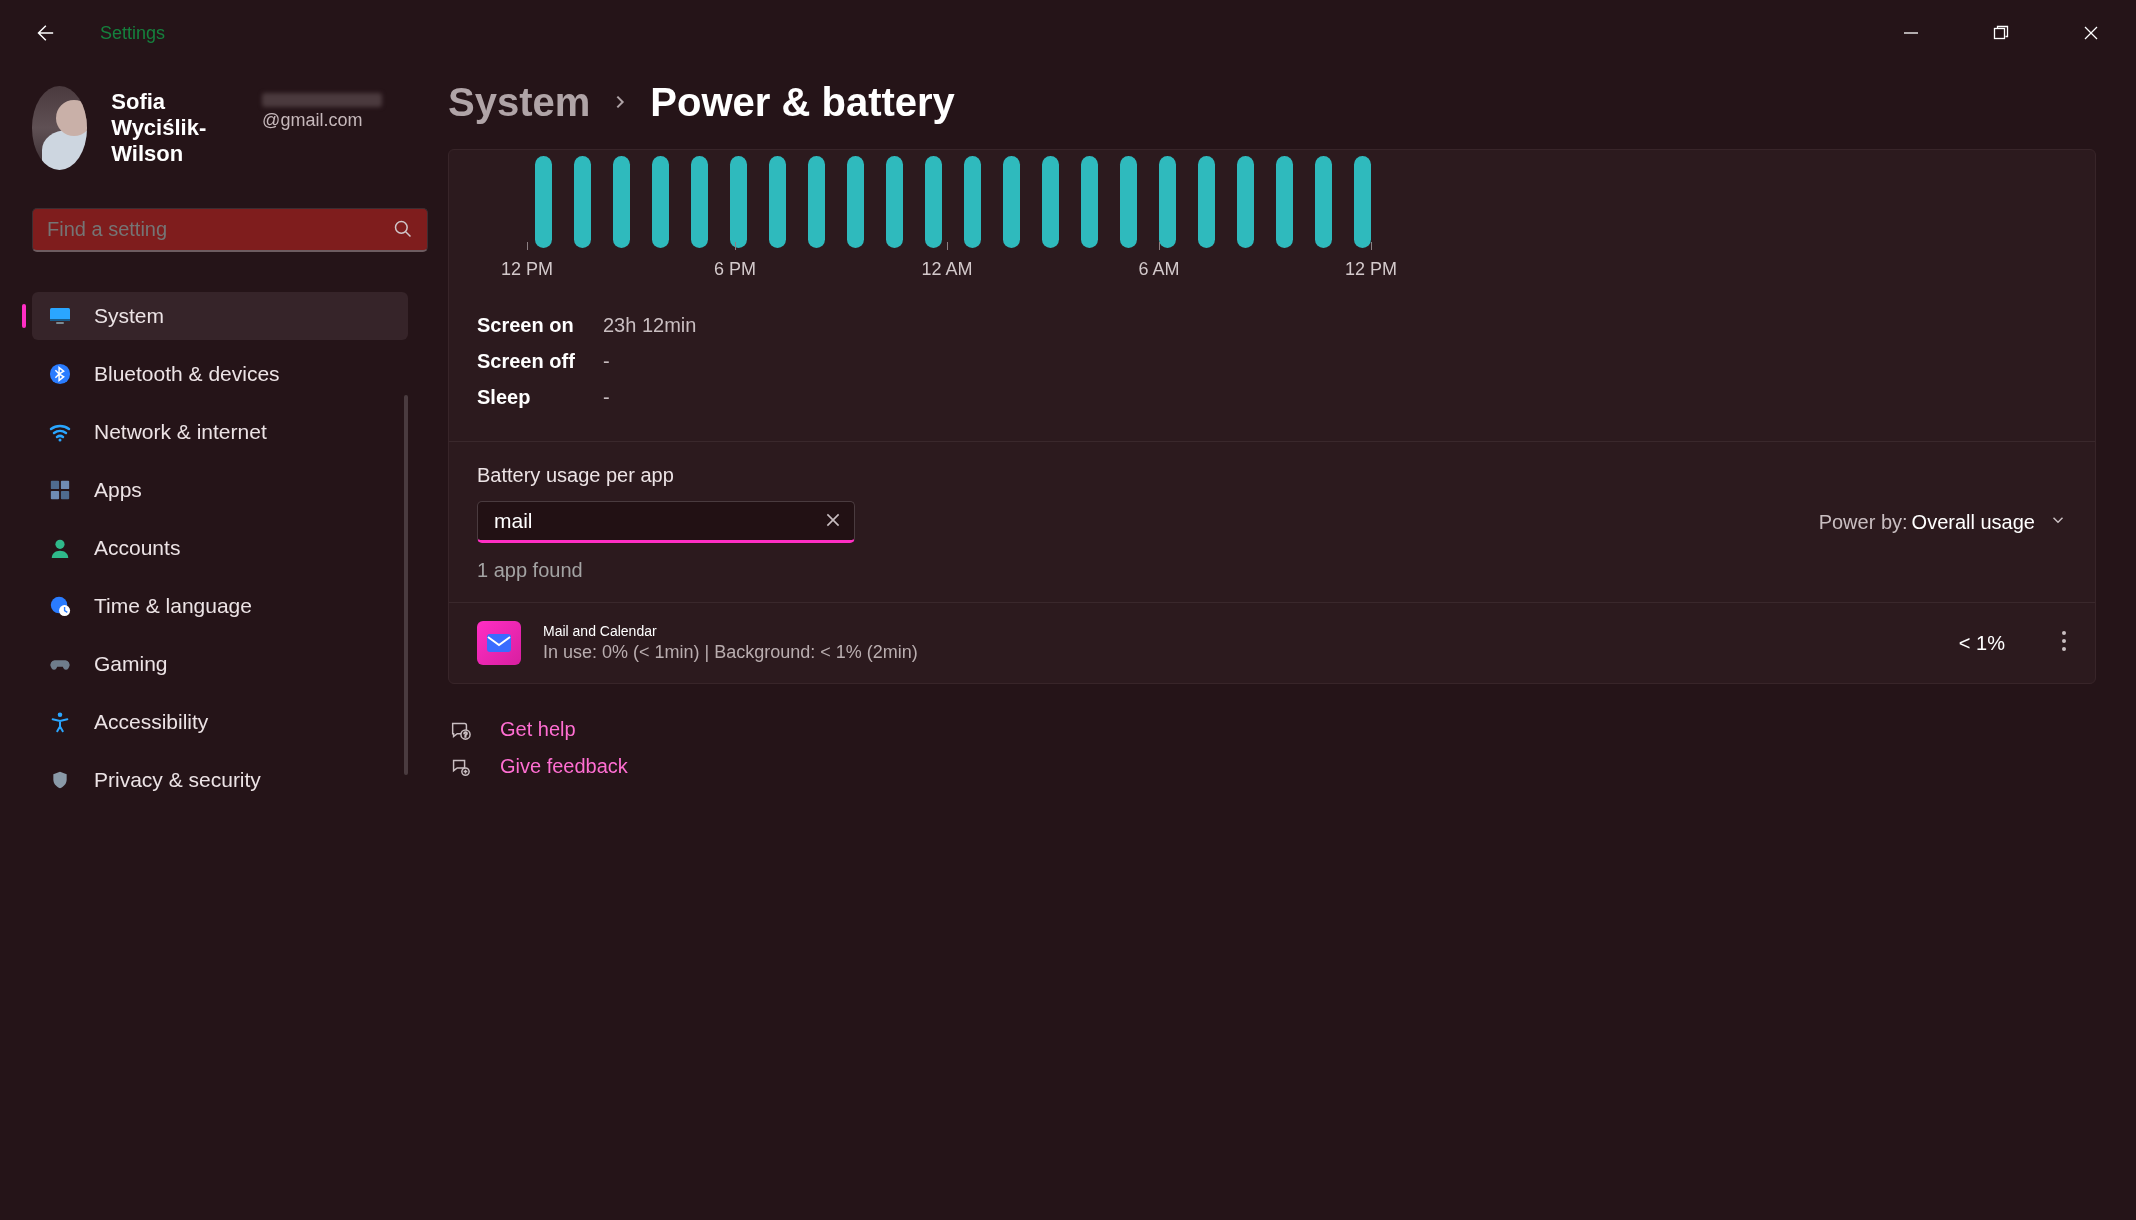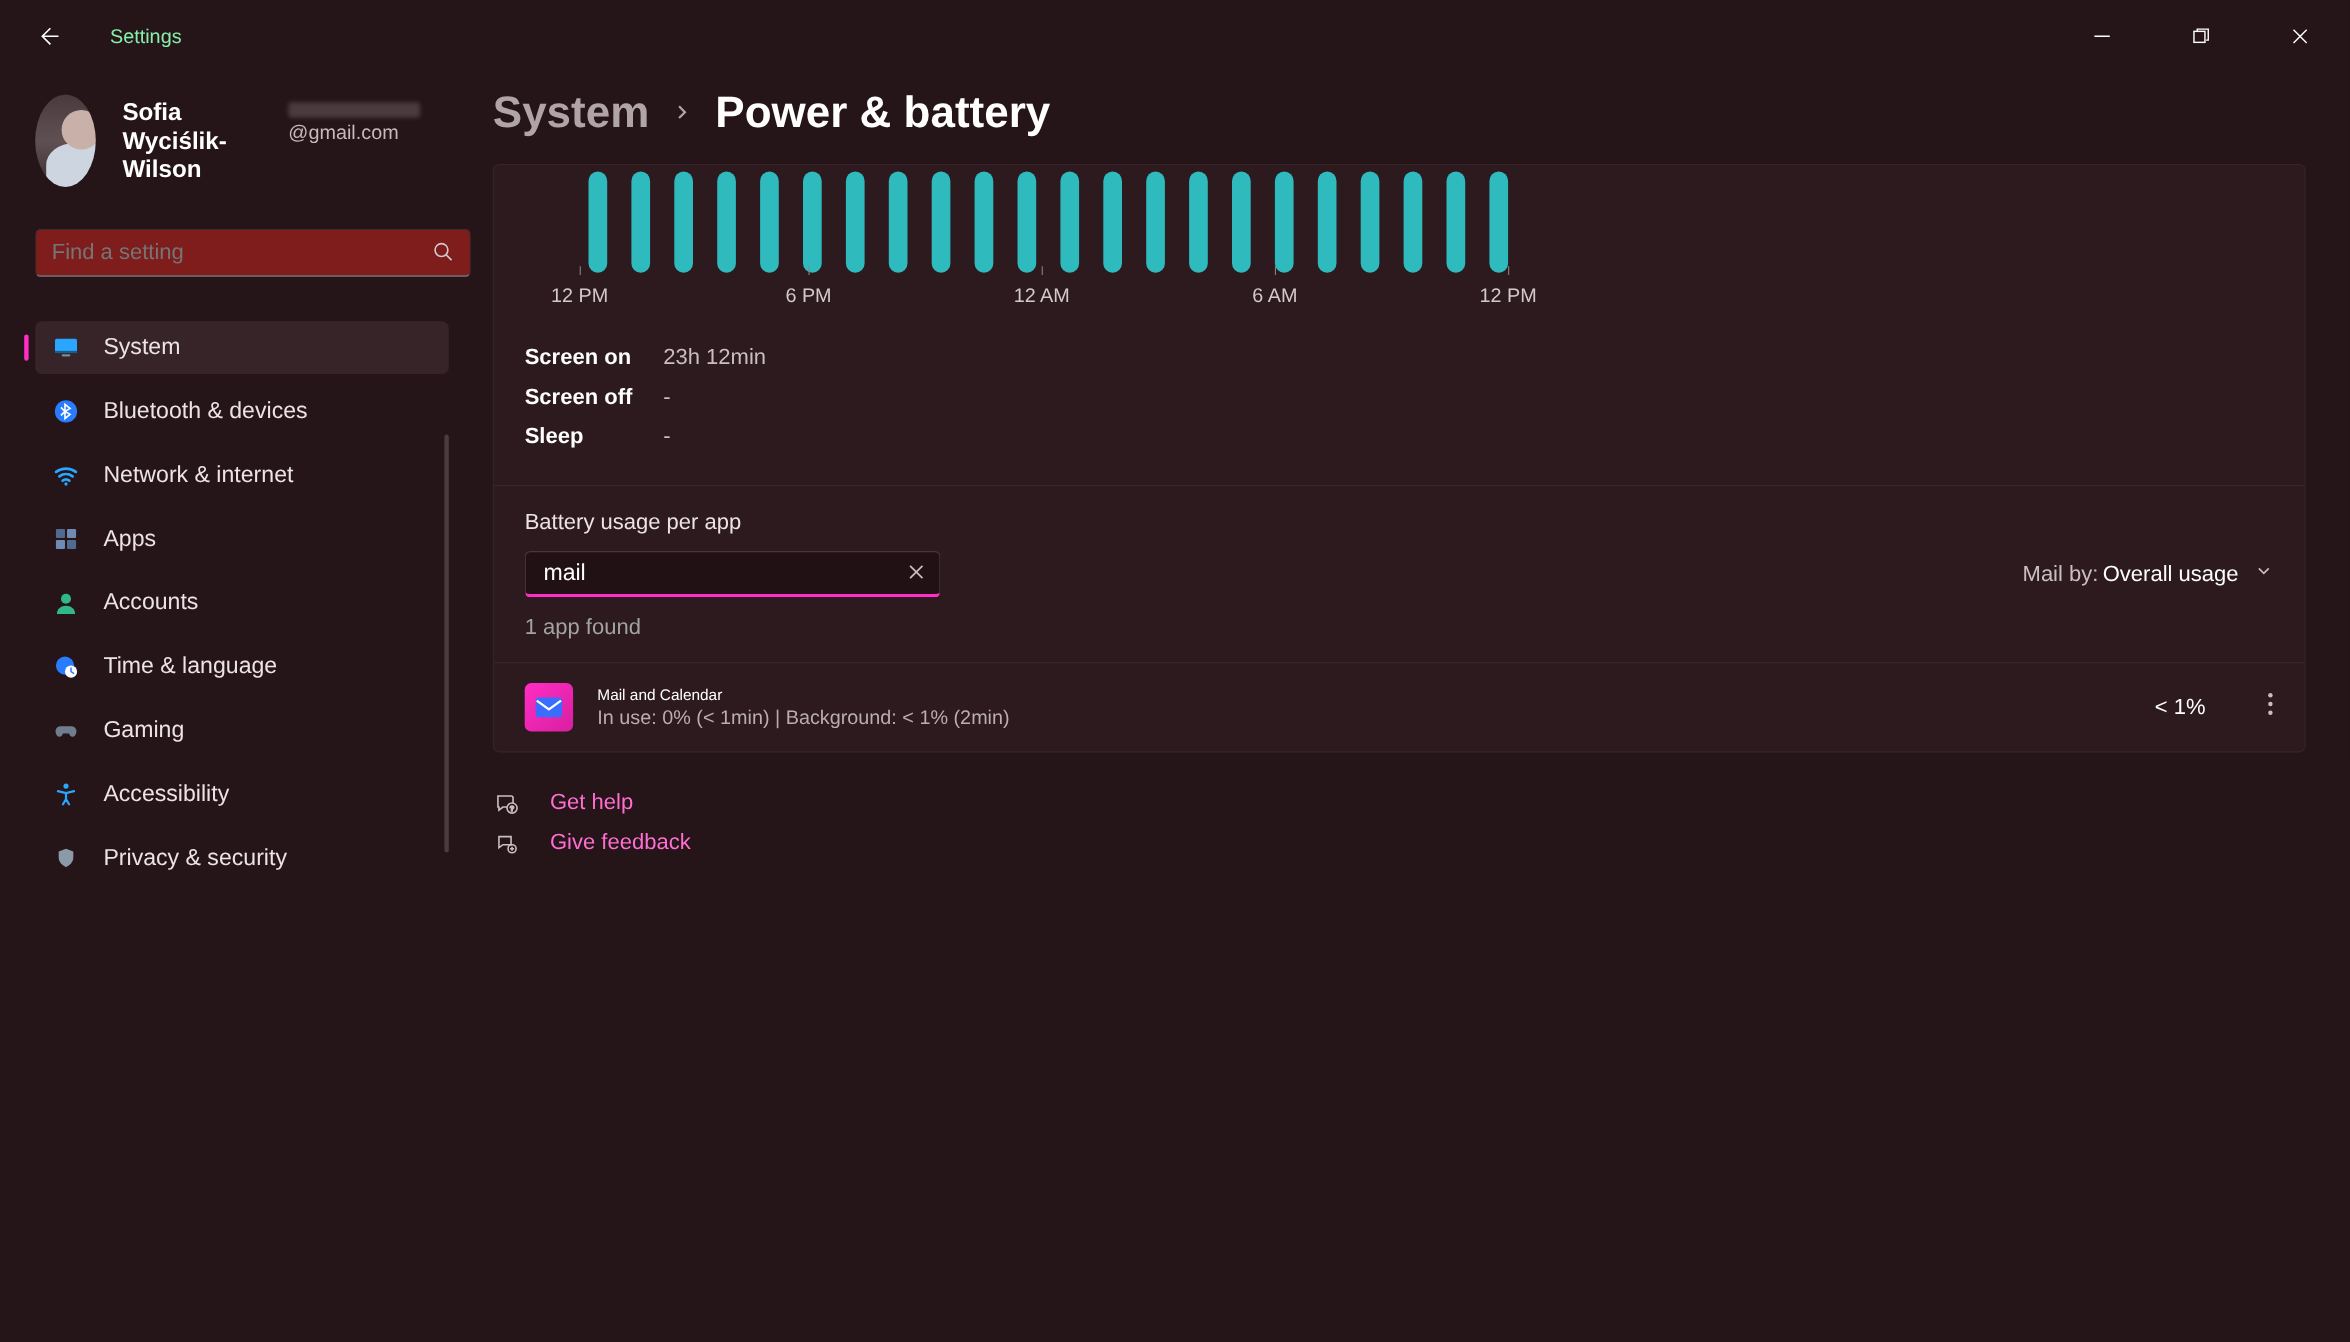--- a/index.html
+++ b/index.html
@@ -19,21 +19,21 @@
     padding-left: 28px;
   }
   .titlebar .back {
     width: 32px; height: 32px;
     display: flex; align-items: center; justify-content: center;
     color: #fff;
   }
   .titlebar .title {
     margin-left: 40px;
     font-size: 18px;
-    color: #86efac;
+    color: #15803d;
   }
   .titlebar .spacer { flex: 1; }
   .winbtn {
     width: 90px; height: 66px;
     display: flex; align-items: center; justify-content: center;
     color: #fff;
   }
   .winbtn svg { stroke: #fff; }
 
   
@@ -548,21 +548,21 @@
           <input type="text" value="mail" style="">
           <span class="clear">
             <svg width="18" height="18" viewBox="0 0 16 16" stroke="currentColor" stroke-width="1.4">
                 <line x1="3" y1="3" x2="13" y2="13"></line>
                 <line x1="13" y1="3" x2="3" y2="13"></line>
               </svg>
           </span>
         </div>
         <div class="flex"></div>
         <div style="display:flex;align-items:center">
-          <span class="sort-by">Mail by:</span>
+          <span class="sort-by">Power by:</span>
           <span class="sort-value">Overall usage</span>
           <span class="sort-chevron">
             <svg width="18" height="18" viewBox="0 0 24 24" fill="none" stroke="currentColor" stroke-width="2">
                 <path d="M6 9l6 6 6-6"></path>
               </svg>
           </span>
         </div>
       </div>
 
       <div class="found-text">1 app found</div>

